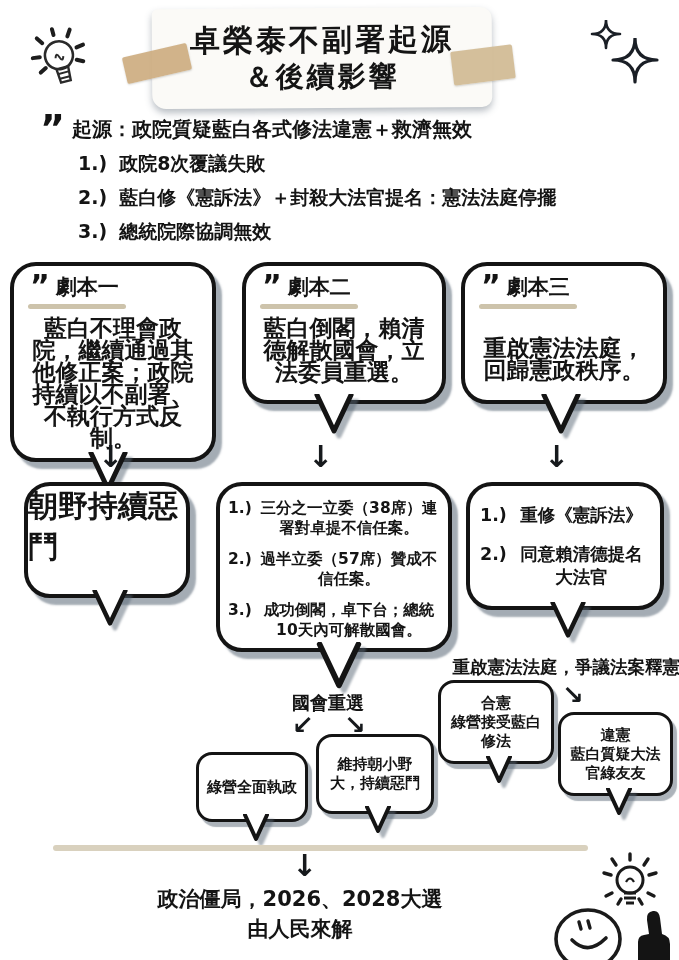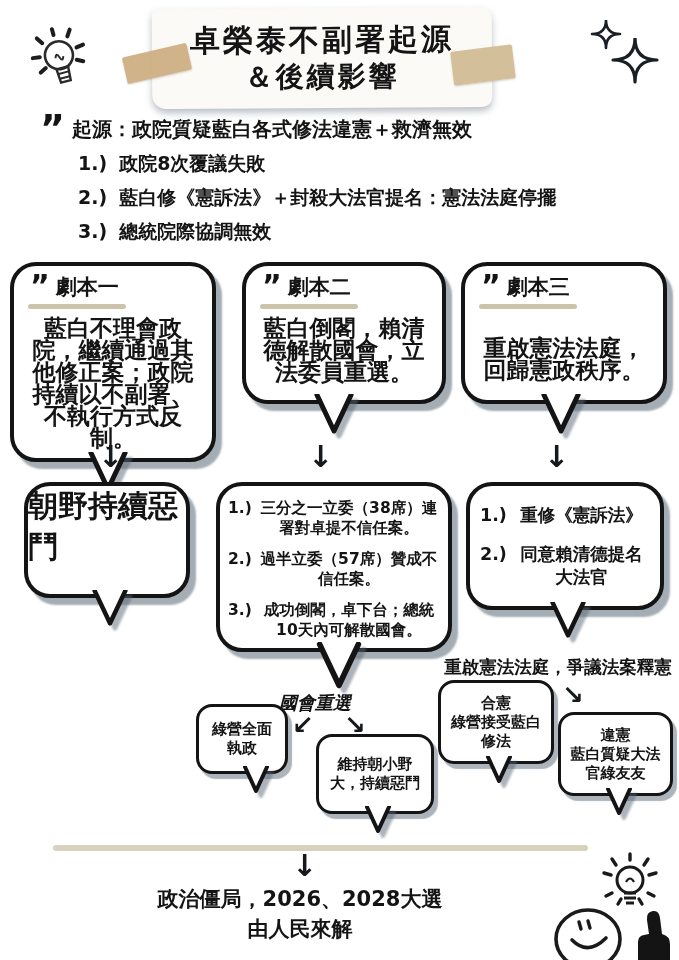--- a/index.html
+++ b/index.html
@@ -201,42 +201,42 @@
       <span class="num">2.)</span>
       <span class="txt">同意賴清德提名大法官</span>
     </div>
     <svg class="tail" style="left:78px;bottom:-32px;" width="40" height="36" viewBox="0 0 44 40">
       <rect x="6" y="0" width="32" height="6" fill="#ffffff"></rect>
       <path d="M5 1 L22 37 L39 1 Z" fill="#ffffff"></path>
       <path d="M5 1 L22 37 L39 1" fill="none" stroke="#141414" stroke-width="5" stroke-linecap="round" stroke-linejoin="round"></path>
     </svg>
   </div>
 
-  <div class="dlabel" style="left:235px;top:692px;width:160px;font-size:18px;font-style:italic;">國會重選</div>
+  <div class="dlabel" style="left:248px;top:692px;width:160px;font-size:18px;">國會重選</div>
   <span class="arrow sm" style="left:292px;top:712px;">↙</span>
   <span class="arrow sm" style="left:344px;top:712px;">↘</span>
 
-  <div class="bubble small" style="left:196px;top:704px;width:92px;height:70px;">
+  <div class="bubble small" style="left:196px;top:752px;width:112px;height:70px;">
     <span>綠營全面執政</span>
     <svg class="tail" style="left:42px;bottom:-22px;" width="30" height="27" viewBox="0 0 30 27">
       <rect x="5" y="0" width="20" height="5" fill="#ffffff"></rect>
       <path d="M4 1 L15 25 L26 1 Z" fill="#ffffff"></path>
       <path d="M4 1 L15 25 L26 1" fill="none" stroke="#141414" stroke-width="4" stroke-linecap="round" stroke-linejoin="round"></path>
     </svg>
   </div>
   <div class="bubble small" style="left:316px;top:734px;width:118px;height:80px;">
     <span>維持朝小野大，持續惡鬥</span>
     <svg class="tail" style="left:44px;bottom:-22px;" width="30" height="27" viewBox="0 0 30 27">
       <rect x="5" y="0" width="20" height="5" fill="#ffffff"></rect>
       <path d="M4 1 L15 25 L26 1 Z" fill="#ffffff"></path>
       <path d="M4 1 L15 25 L26 1" fill="none" stroke="#141414" stroke-width="4" stroke-linecap="round" stroke-linejoin="round"></path>
     </svg>
   </div>
 
-  <div class="dlabel" style="left:436px;top:656px;width:244px;">重啟憲法法庭，爭議法案釋憲</div>
+  <div class="dlabel" style="left:436px;top:656px;width:244px;text-align:right;">重啟憲法法庭，爭議法案釋憲</div>
   <span class="arrow sm" style="left:506px;top:682px;">↙</span>
   <span class="arrow sm" style="left:562px;top:682px;">↘</span>
 
   <div class="bubble small" style="left:438px;top:680px;width:116px;height:84px;">
     <span>合憲</span>
     <span>綠營接受藍白修法</span>
     <svg class="tail" style="left:43px;bottom:-22px;" width="30" height="27" viewBox="0 0 30 27">
       <rect x="5" y="0" width="20" height="5" fill="#ffffff"></rect>
       <path d="M4 1 L15 25 L26 1 Z" fill="#ffffff"></path>
       <path d="M4 1 L15 25 L26 1" fill="none" stroke="#141414" stroke-width="4" stroke-linecap="round" stroke-linejoin="round"></path>

